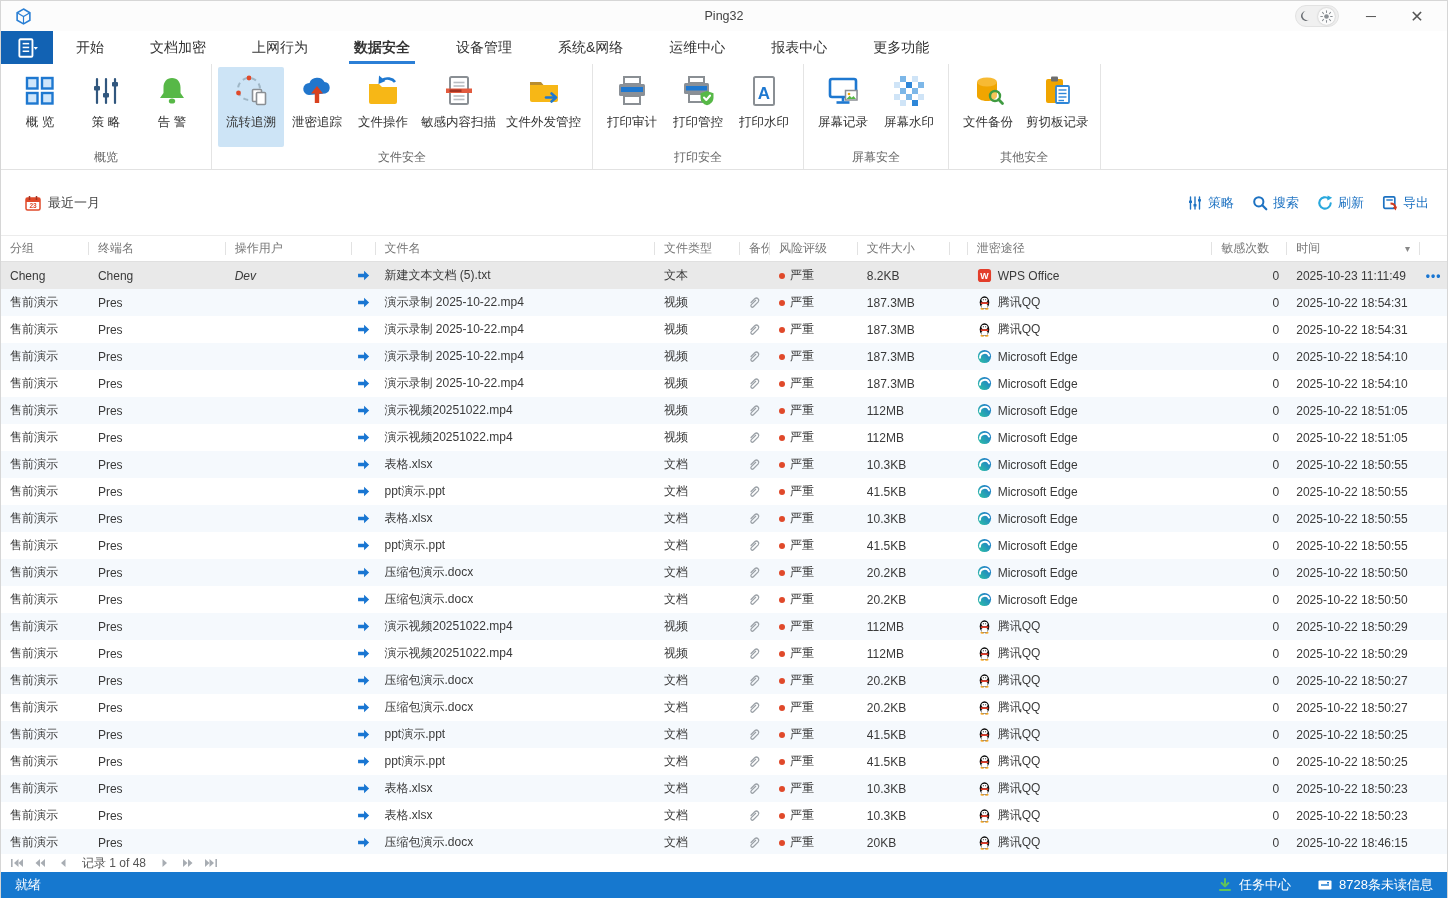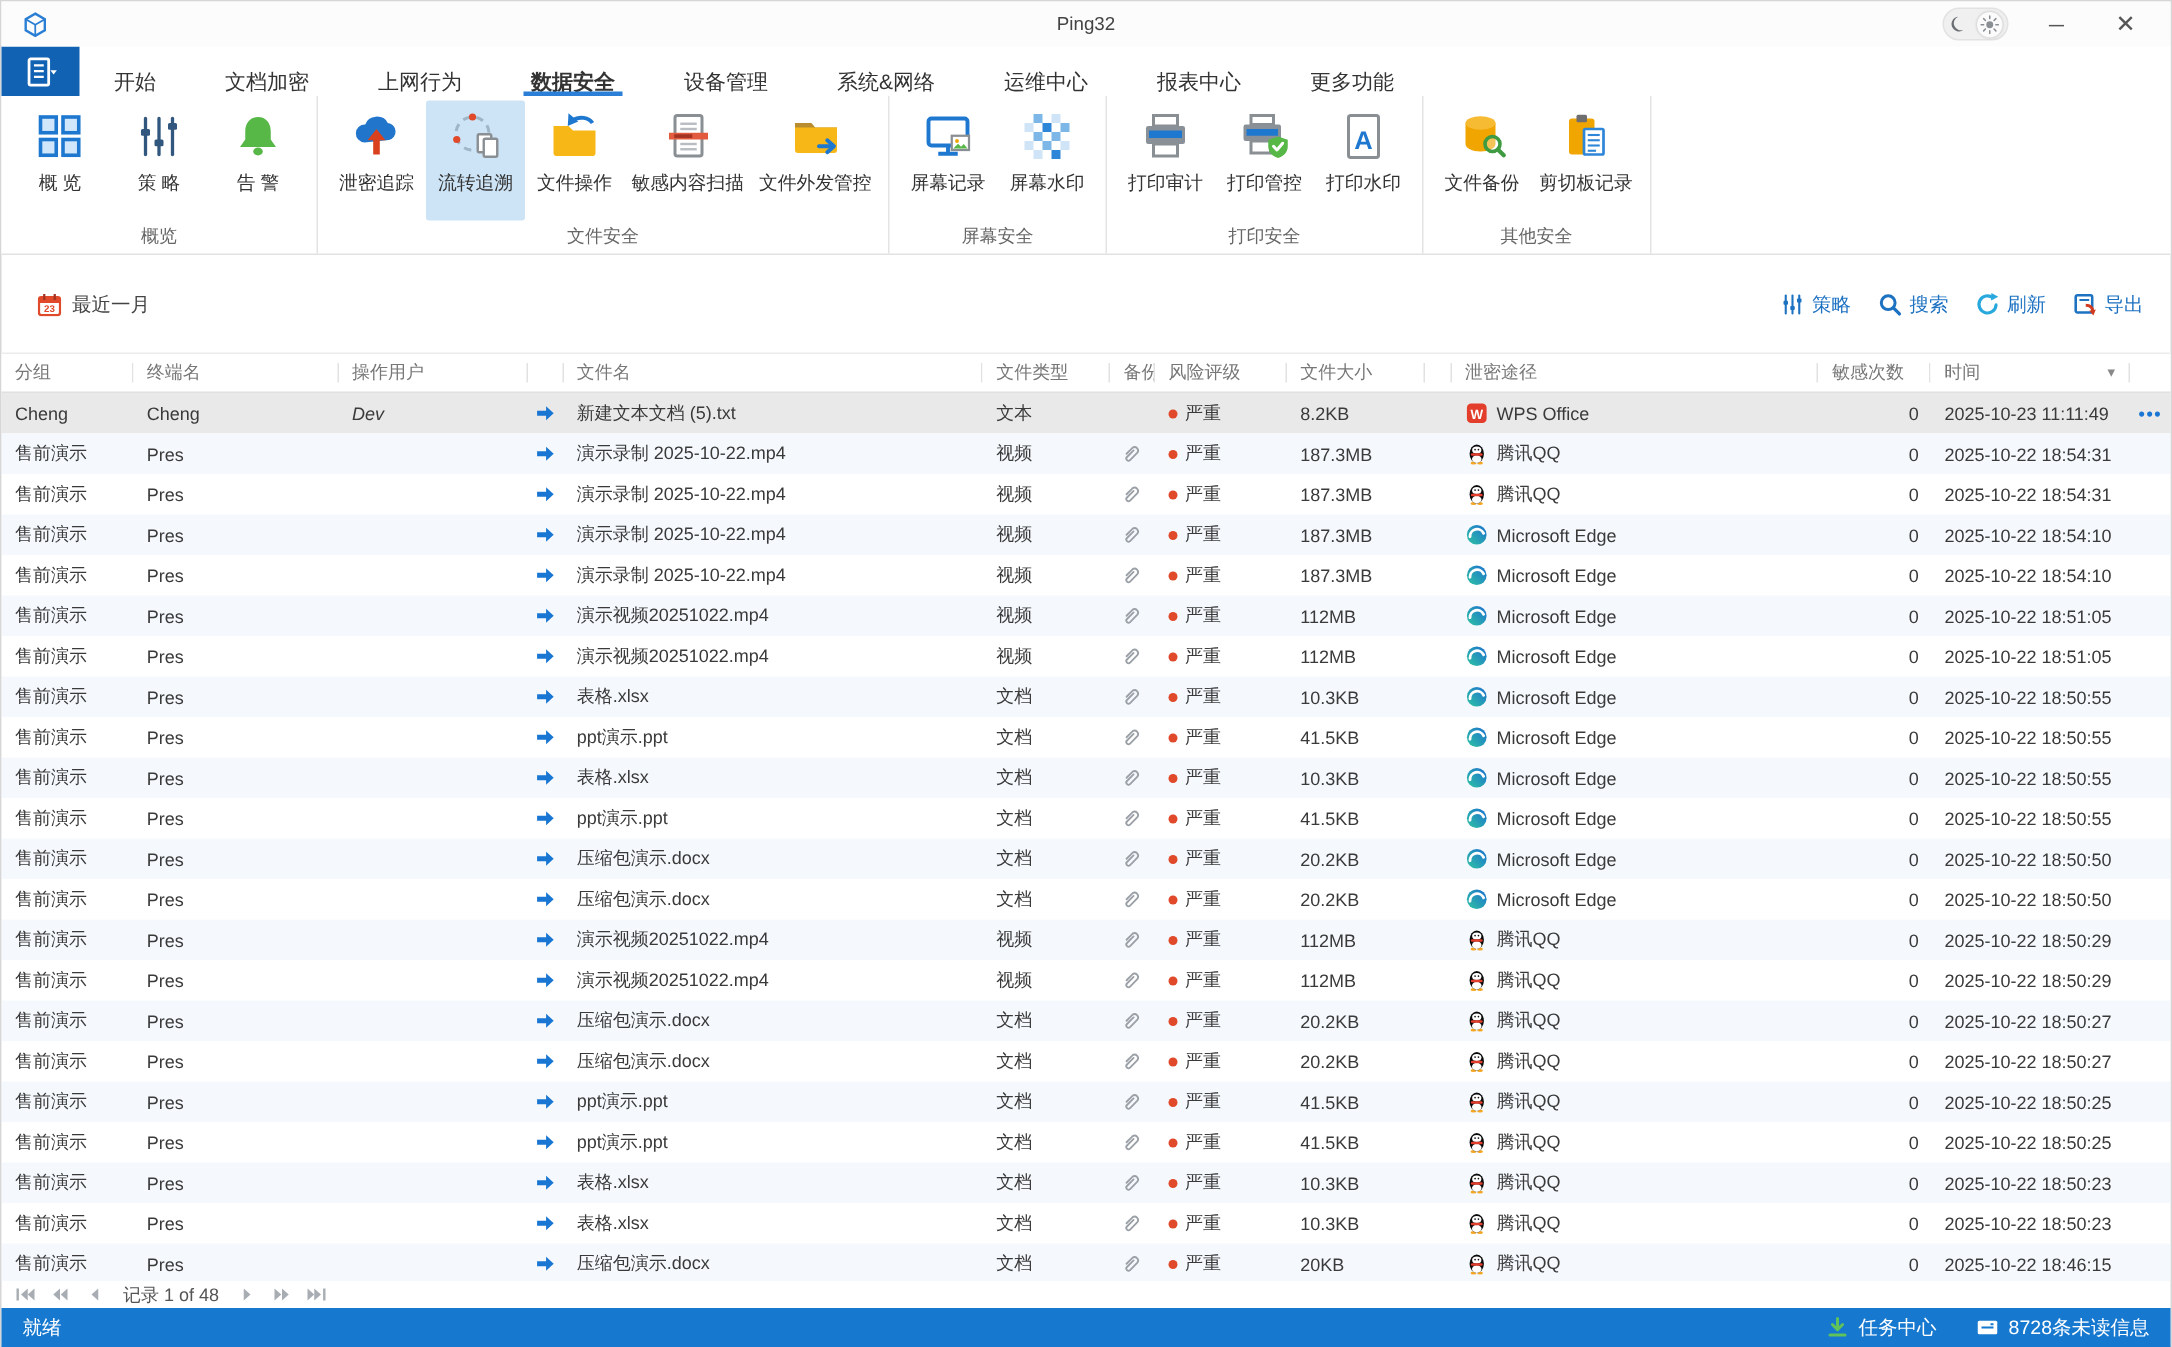--- a/index.html
+++ b/index.html
@@ -14,21 +14,21 @@
   .win-controls{margin-left:auto;display:flex;align-items:center;gap:18px;padding-right:16px;z-index:2;}
   .theme-toggle{width:44px;height:22px;border-radius:11px;background:#f0f0f0;border:1px solid #e2e2e2;
        display:flex;align-items:center;justify-content:space-between;padding:0 3px;box-sizing:border-box;cursor:pointer;}
   .theme-sun-wrap{width:17px;height:17px;border-radius:50%;background:#fbfbfb;box-shadow:0 0 2px rgba(0,0,0,.25);display:flex;align-items:center;justify-content:center;}
   .winbtn{width:28px;height:22px;display:flex;align-items:center;justify-content:center;color:#555;font-size:14px;cursor:pointer;}
 
   
   .tabbar{height:33px;display:flex;align-items:stretch;background:#fff;}
   .menu-btn{width:52px;background:#1262b3;display:flex;align-items:center;justify-content:center;cursor:pointer;}
   .tabstrip{display:flex;}
-  .tab{display:flex;align-items:flex-end;padding:0 23px;font-size:14px;color:#333;position:relative;cursor:pointer;}
+  .tab{display:flex;align-items:center;padding:0 23px;font-size:14px;color:#333;position:relative;cursor:pointer;}
   .tab.active{font-weight:bold;}
   .tab.active::after{content:"";position:absolute;left:18px;right:18px;bottom:0;height:3px;background:#2b7fd6;}
 
   
   .ribbon{height:106px;border-bottom:1px solid #e2e2e2;display:flex;box-sizing:border-box;background:#fff;}
   .rgroup{display:flex;flex-direction:column;border-right:1px solid #e4e4e4;padding:0 2px;}
   .rbuttons{flex:1;display:flex;align-items:stretch;padding:3px 4px 0 4px;}
   .rbtn{min-width:56px;padding:5px 5px 3px 5px;display:flex;flex-direction:column;align-items:center;justify-content:flex-start;gap:6px;cursor:pointer;border-radius:2px;}
   .rbtn.active{background:#cde4f6;}
   .rbtn .ric{width:34px;height:34px;margin-top:2px;}
@@ -406,31 +406,31 @@
             <svg width="34" height="34" class="ric">
               <use href="#icon-bell"></use>
             </svg>
             <div class="rlb">告 警</div>
           </div>
         </div>
         <div class="rlabel">概览</div>
       </div>
       <div class="rgroup">
         <div class="rbuttons">
+          <div class="rbtn active">
+            <svg width="34" height="34" class="ric">
+              <use href="#icon-trace"></use>
+            </svg>
+            <div class="rlb">流转追溯</div>
+          </div>
           <div class="rbtn">
             <svg width="34" height="34" class="ric">
               <use href="#icon-cloud-leak"></use>
             </svg>
             <div class="rlb">泄密追踪</div>
-          </div>
-          <div class="rbtn active">
-            <svg width="34" height="34" class="ric">
-              <use href="#icon-trace"></use>
-            </svg>
-            <div class="rlb">流转追溯</div>
           </div>
           <div class="rbtn">
             <svg width="34" height="34" class="ric">
               <use href="#icon-folder-op"></use>
             </svg>
             <div class="rlb">文件操作</div>
           </div>
           <div class="rbtn">
             <svg width="34" height="34" class="ric">
               <use href="#icon-doc-scan"></use>
@@ -443,55 +443,55 @@
             </svg>
             <div class="rlb">文件外发管控</div>
           </div>
         </div>
         <div class="rlabel">文件安全</div>
       </div>
       <div class="rgroup">
         <div class="rbuttons">
           <div class="rbtn">
             <svg width="34" height="34" class="ric">
-              <use href="#icon-screen-record"></use>
-            </svg>
-            <div class="rlb">屏幕记录</div>
+              <use href="#icon-printer"></use>
+            </svg>
+            <div class="rlb">打印审计</div>
           </div>
           <div class="rbtn">
             <svg width="34" height="34" class="ric">
-              <use href="#icon-screen-watermark"></use>
-            </svg>
-            <div class="rlb">屏幕水印</div>
-          </div>
-        </div>
-        <div class="rlabel">屏幕安全</div>
+              <use href="#icon-printer-shield"></use>
+            </svg>
+            <div class="rlb">打印管控</div>
+          </div>
+          <div class="rbtn">
+            <svg width="34" height="34" class="ric">
+              <use href="#icon-doc-a"></use>
+            </svg>
+            <div class="rlb">打印水印</div>
+          </div>
+        </div>
+        <div class="rlabel">打印安全</div>
       </div>
       <div class="rgroup">
         <div class="rbuttons">
           <div class="rbtn">
             <svg width="34" height="34" class="ric">
-              <use href="#icon-printer"></use>
-            </svg>
-            <div class="rlb">打印审计</div>
+              <use href="#icon-screen-record"></use>
+            </svg>
+            <div class="rlb">屏幕记录</div>
           </div>
           <div class="rbtn">
             <svg width="34" height="34" class="ric">
-              <use href="#icon-printer-shield"></use>
-            </svg>
-            <div class="rlb">打印管控</div>
-          </div>
-          <div class="rbtn">
-            <svg width="34" height="34" class="ric">
-              <use href="#icon-doc-a"></use>
-            </svg>
-            <div class="rlb">打印水印</div>
-          </div>
-        </div>
-        <div class="rlabel">打印安全</div>
+              <use href="#icon-screen-watermark"></use>
+            </svg>
+            <div class="rlb">屏幕水印</div>
+          </div>
+        </div>
+        <div class="rlabel">屏幕安全</div>
       </div>
       <div class="rgroup">
         <div class="rbuttons">
           <div class="rbtn">
             <svg width="34" height="34" class="ric">
               <use href="#icon-db-search"></use>
             </svg>
             <div class="rlb">文件备份</div>
           </div>
           <div class="rbtn">

